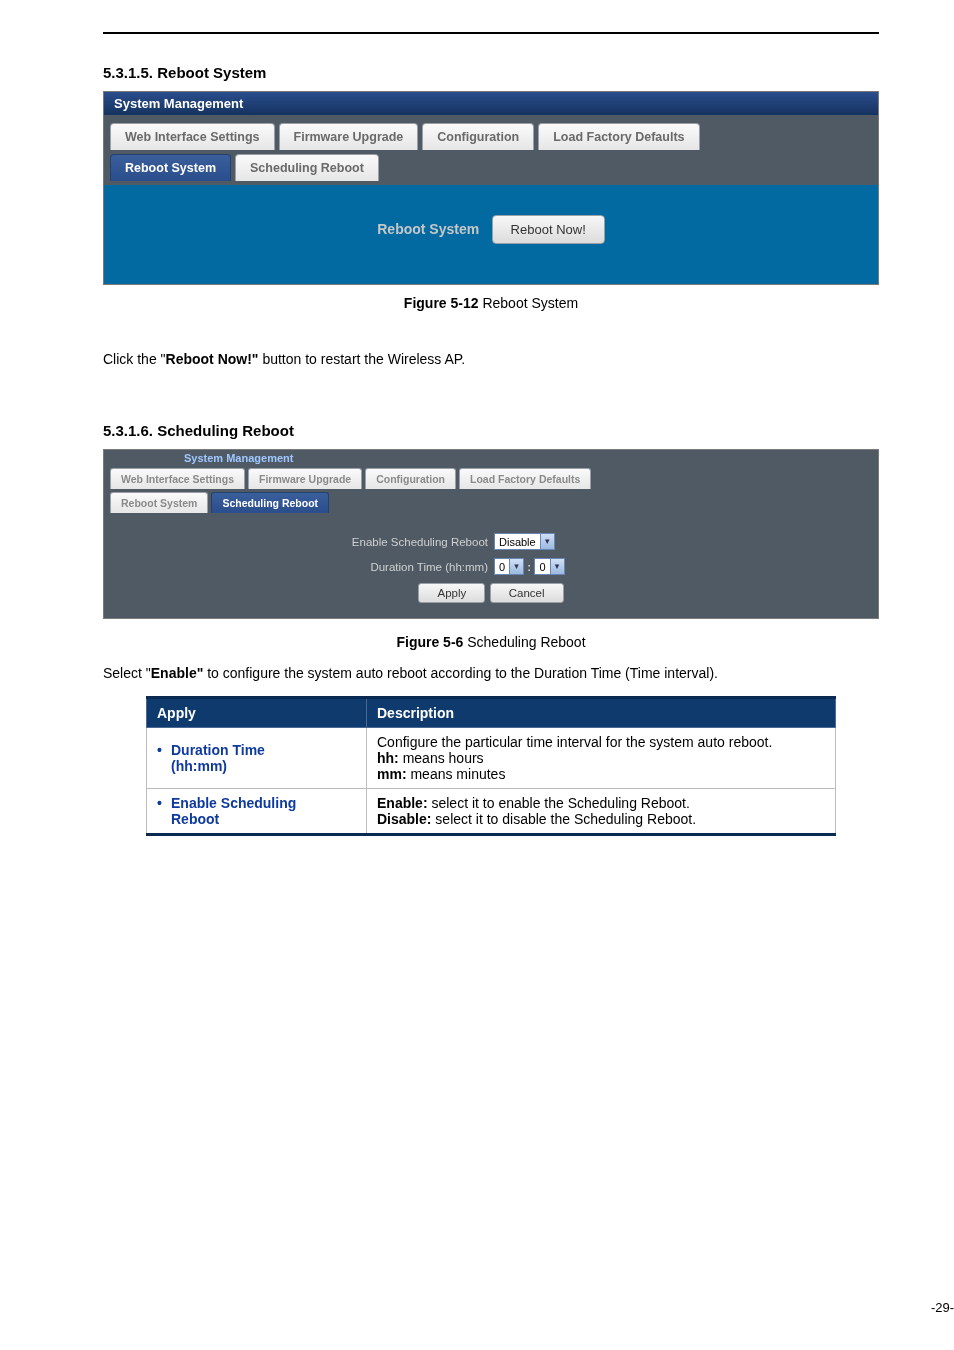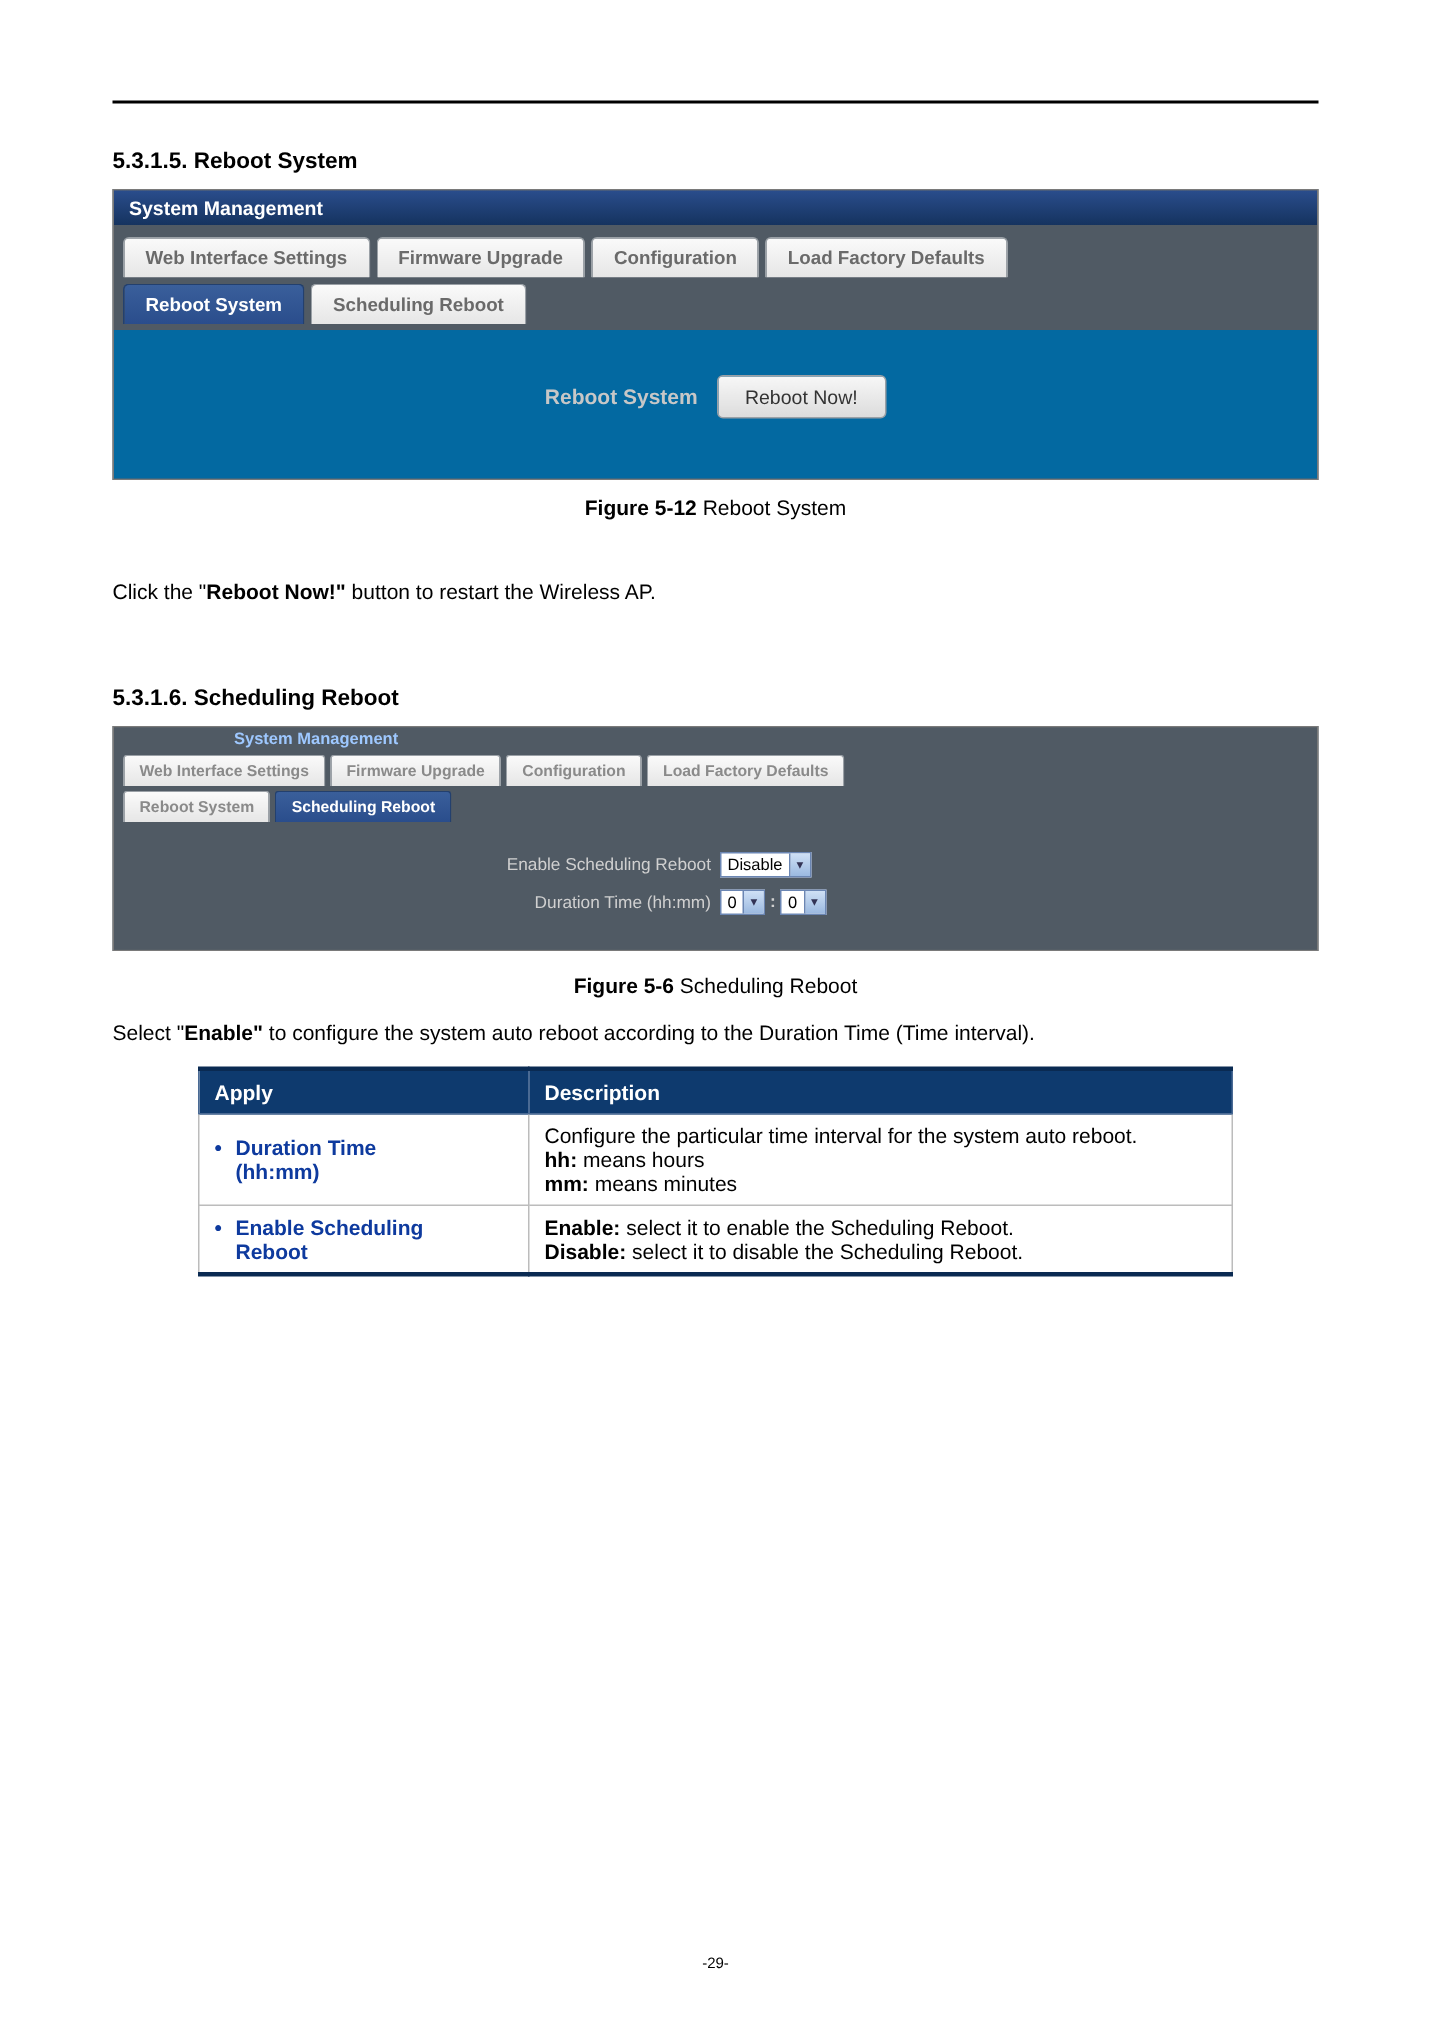--- a/index.html
+++ b/index.html
@@ -5,21 +5,22 @@
   * { box-sizing: border-box; margin: 0; padding: 0; }
   body {
     width: 954px;
     height: 1350px;
     background: #fff;
     font-family: Arial, Helvetica, sans-serif;
     color: #000;
     position: relative;
   }
   .page {
-    padding: 67px 75px 0 75px;
+    padding: 32px 75px 0 75px;
+    margin-left: 28px;
   }
   .top-rule {
     border-top: 2px solid #000;
     margin-bottom: 30px;
   }
   .section-heading {
     font-size: 15px;
     font-weight: bold;
     margin-bottom: 10px;
   }
@@ -198,22 +199,22 @@
   .obj-cell {
     color: #0e3a9e;
     font-weight: bold;
     width: 220px;
   }
   .bullet { display:inline-block; width:14px; }
   .page-num {
     position: absolute;
     bottom: 35px;
     left: 0; right: 0;
-    text-align: center;
-    font-size: 10px;
+    text-align: right;
+    font-size: 13px;
   }
 </style>
 </head>
 <body>
 
 <div class="page">
   <div class="top-rule"></div>
 
   <div class="section-heading">
     <span class="section-num">5.3.1.5.</span>
@@ -284,20 +285,24 @@
             <span class="select-box">
               <span class="val">0</span>
               <span class="sel-arrow">▾</span>
             </span>
             <span class="sep-colon">:</span>
             <span class="select-box">
               <span class="val">0</span>
               <span class="sel-arrow">▾</span>
             </span>
           </div>
+        </div>
+        <div class="btn-row">
+          <button class="btn-sm">Apply</button>
+          <button class="btn-sm">Cancel</button>
         </div>
       </div>
     </div>
   </div>
 
   <div class="caption" style="margin-bottom:15px; margin-top:15px;">
     <b>Figure 5-6</b><span> Scheduling Reboot</span>
   </div>
 
   <p class="body-text" style="margin-bottom:15px;">

